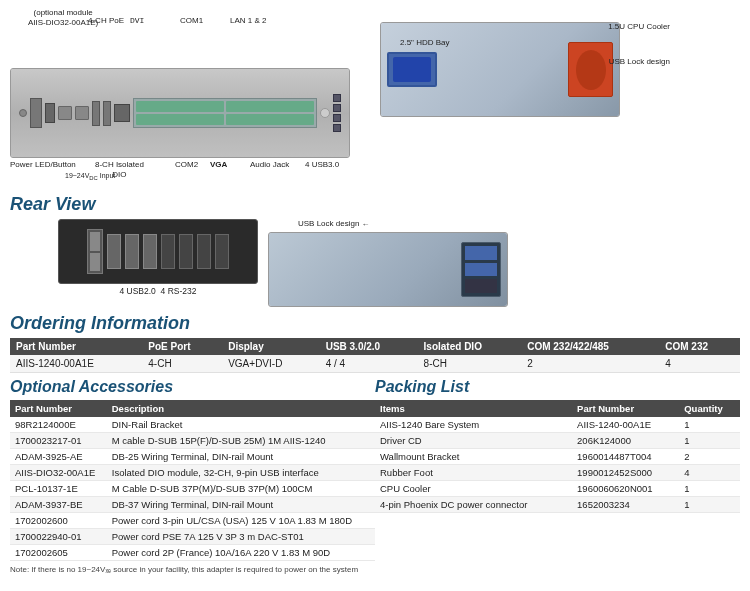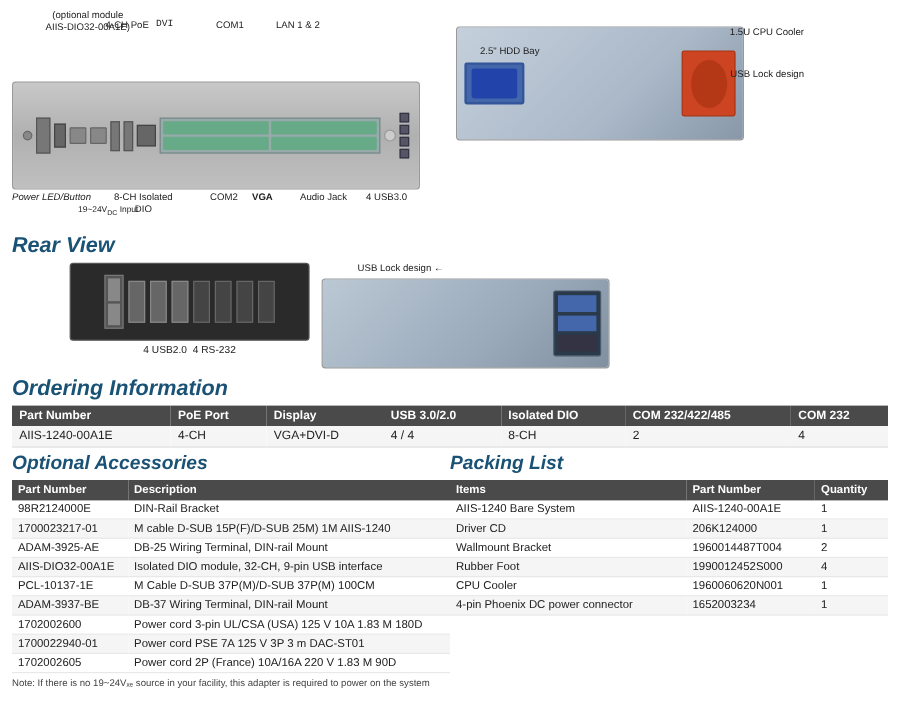--- a/index.html
+++ b/index.html
@@ -198,21 +198,21 @@
 </head>
 <body>
 
 <div class="page-wrapper">
 
   <div class="top-diagrams">
 
     <div class="front-view-container">
 
       <div style="display:flex; font-size:8px; color:#222; margin-bottom:2px; position:relative; height:32px;">
-        <div style="position:absolute; left:28px; top:0; text-align:center; line-height:1.2;">
+        <div style="position:absolute; left:18px; top:0; text-align:center; line-height:1.2;">
           <span>(optional module</span><br>
           <span>AIIS-DIO32-00A1E)</span>
         </div>
         <div style="position:absolute; left:78px; top:8px; text-align:center;">
           <span>4-CH PoE</span>
         </div>
         <div style="position:absolute; left:120px; top:8px; text-align:center;font-family:Liberation Mono, monospace;">
           <span>DVI</span>
         </div>
         <div style="position:absolute; left:170px; top:8px; text-align:center;">
@@ -244,21 +244,21 @@
           <div style="display:flex; flex-direction:column; gap:2px;">
             <div style="width:8px; height:8px; background:#556; border:1px solid #334;"></div>
             <div style="width:8px; height:8px; background:#556; border:1px solid #334;"></div>
             <div style="width:8px; height:8px; background:#556; border:1px solid #334;"></div>
             <div style="width:8px; height:8px; background:#556; border:1px solid #334;"></div>
           </div>
         </div>
       </div>
 
       <div style="display:flex; font-size:8px; color:#222; margin-top:2px; position:relative; height:28px;">
-        <div style="position:absolute; left:0px; top:0; text-align:center; line-height:1.2;font-style:italic;">
+        <div style="position:absolute; left:0px; top:0; text-align:center; line-height:1.2;">
           <span>Power LED/Button</span>
         </div>
         <div style="position:absolute; left:85px; top:0; text-align:center; line-height:1.2;">
           8-CH Isolated<br>DIO
         </div>
         <div style="position:absolute; left:165px; top:0; text-align:center;">
           <span>COM2</span>
         </div>
         <div style="position:absolute; left:200px; top:0; text-align:center;font-weight:bold;">
           <span>VGA</span>

